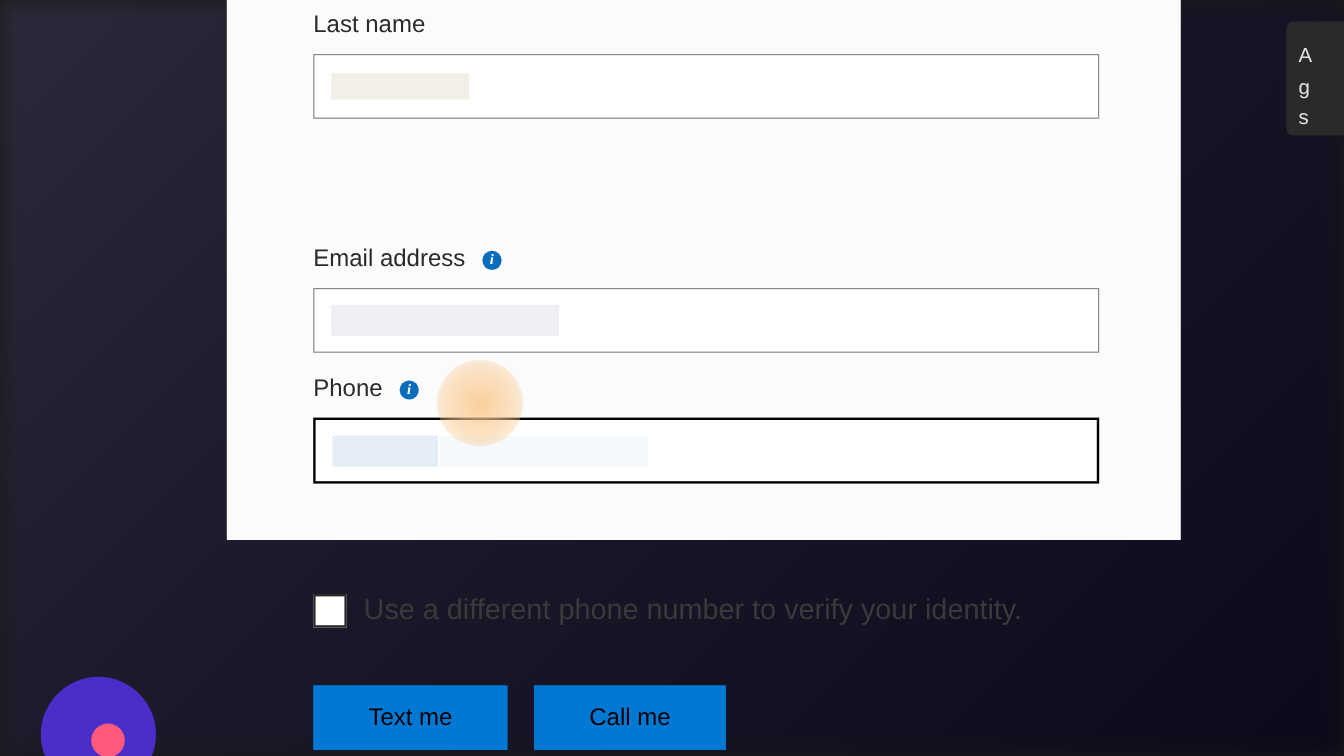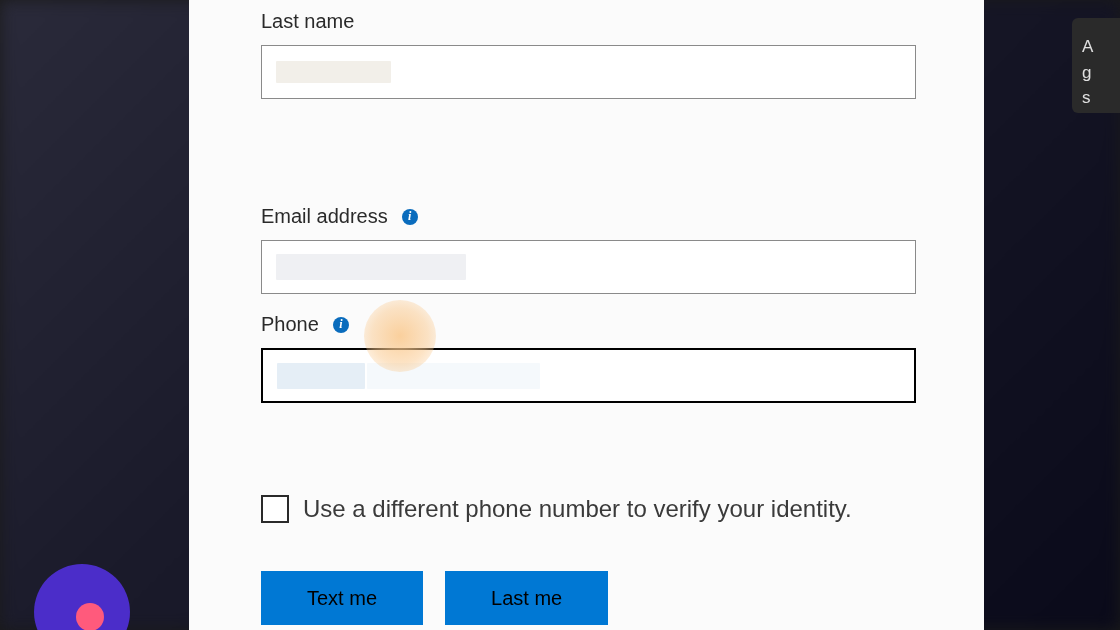--- a/index.html
+++ b/index.html
@@ -30,21 +30,21 @@
       font-size: 17px;
       line-height: 1.5;
       overflow: hidden;
     }
     .right-panel div { white-space: nowrap; }
     .main-card {
       position: absolute;
       left: 189px;
       top: 0;
       width: 795px;
-      height: 630px;
+      height: 450px;
       background: #fbfbfb;
       padding: 0 72px;
     }
     .field-group { }
     .field-label {
       font-size: 20px;
       color: #2a2a2a;
       font-weight: 400;
       display: flex;
       align-items: center;
@@ -208,21 +208,21 @@
     </div>
   </div>
 
   <div class="checkbox-row">
     <div class="checkbox"></div>
     <div class="checkbox-label">Use a different phone number to verify your identity.</div>
   </div>
 
   <div class="button-row">
     <button class="btn-primary">Text me</button>
-    <button class="btn-primary">Last me</button>
+    <button class="btn-primary">Call me</button>
   </div>
 
   <div class="partial-label"></div>
 
 </div>
 
 <div class="highlight-circle" style="left:364px; top:300px;"></div>
 
 <div class="screen-record-indicator"></div>
 

